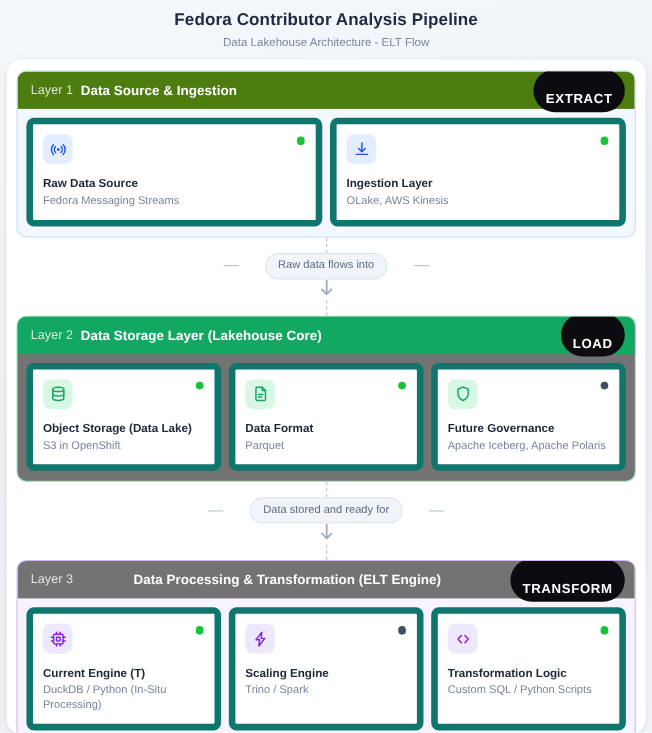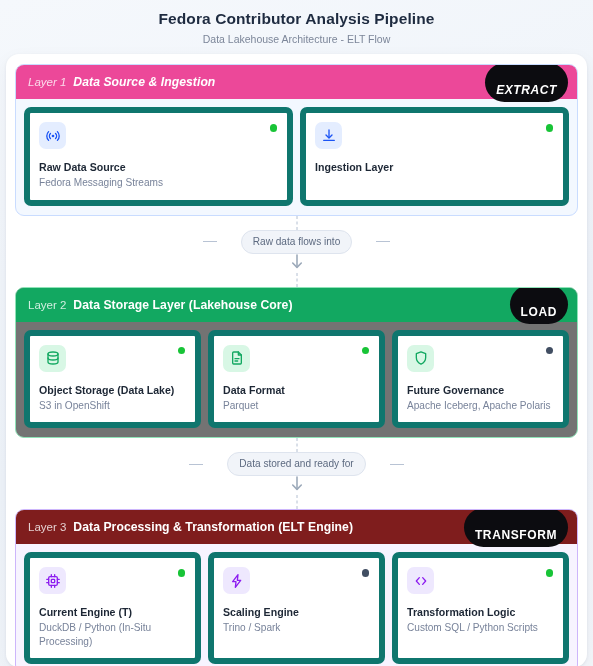--- a/index.html
+++ b/index.html
@@ -127,29 +127,29 @@
   }
   .card-sub {
     font-size: 10.1px;
     color: #78839a;
     margin-top: 2px;
     line-height: 13.5px;
   }
 
   
   .layer.l1 { border-color: #c9dcff; background: #f3f8ff; }
-  .layer.l1 .layer-head { background: #ec4899; font-style: italic; }
+  .layer.l1 .layer-head { background: #4d7c0f; }
   .layer.l1 .card-icon  { background: #e4edff; }
 
   .layer.l2 { border-color: #8fe3b8; background: #737373; }
   .layer.l2 .layer-head { background: #12a861; }
   .layer.l2 .card-icon  { background: #d8f7e5; }
 
   .layer.l3 { border-color: #cdb6fb; background: #f7f4ff; }
-  .layer.l3 .layer-head { background: #7f1d1d; }
+  .layer.l3 .layer-head { background: #737373; gap: 48px; }
   .layer.l3 .card-icon  { background: #eee8fe; }
 
   
   .connector {
     height: 71px;
     position: relative;
   }
   .conn-line {
     position: absolute;
     left: 50%;
@@ -240,20 +240,21 @@
           <div class="card">
             <div class="card-icon">
               <svg width="16" height="16" viewBox="0 0 24 24" fill="none" stroke="#1b54f5" stroke-width="2" stroke-linecap="round" stroke-linejoin="round">
                 <path d="M12 3v11"></path>
                 <path d="M7.5 10.5 12 15l4.5-4.5"></path>
                 <path d="M4 18.5h16"></path>
               </svg>
             </div>
             <span class="dot current"></span>
             <div class="card-title">Ingestion Layer</div>
+            <div class="card-sub">OLake, AWS Kinesis</div>
           </div>
         </div>
       </div>
       <div class="connector">
         <span class="conn-line top"></span>
         <div class="conn-row">
           <span class="conn-dash"></span>
           <span class="conn-pill">Raw data flows into</span>
           <span class="conn-dash"></span>
         </div>

